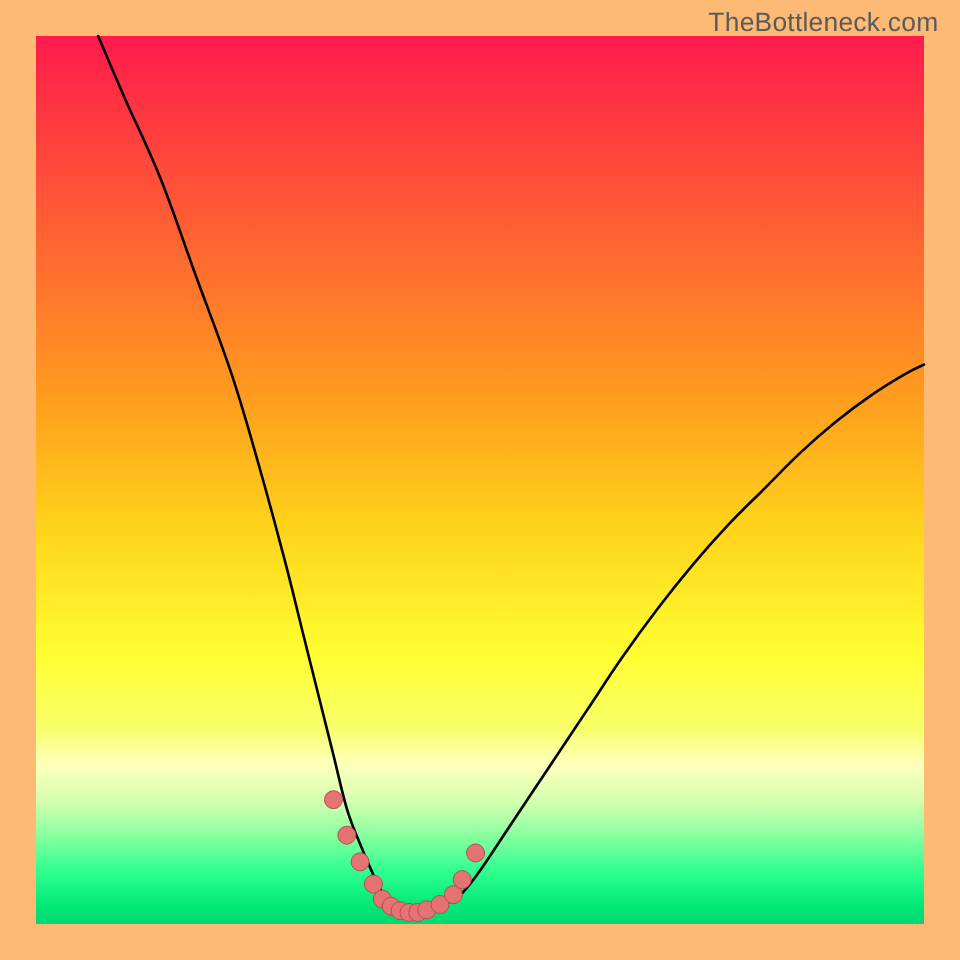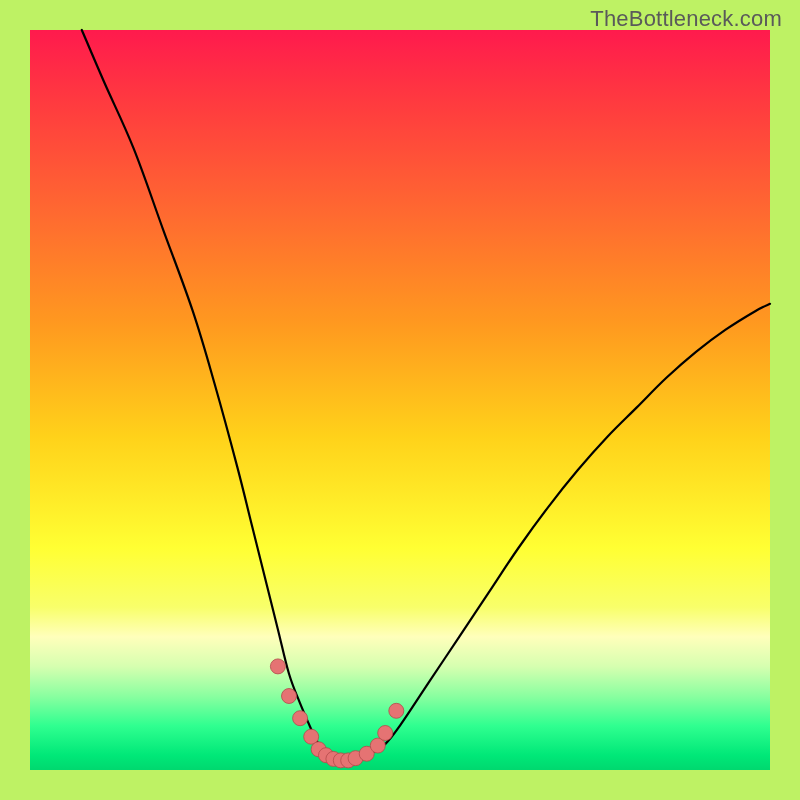--- a/index.html
+++ b/index.html
@@ -1,21 +1,21 @@
 <!DOCTYPE html>
 <html><head>
 <meta charset="utf-8">
 <style>
   * { margin: 0; padding: 0; box-sizing: border-box; }
   html, body { width: 800px; height: 800px; overflow: hidden; background: #000; }
   .stage {
     position: relative;
     width: 800px;
     height: 800px;
-    background: #bef264;
+    background: #fdba74;
   }
   .plot-area {
     position: absolute;
     left: 30px;
     top: 30px;
     width: 740px;
     height: 740px;
     background: linear-gradient(
       to bottom,
       #ff1a4d 0%,

